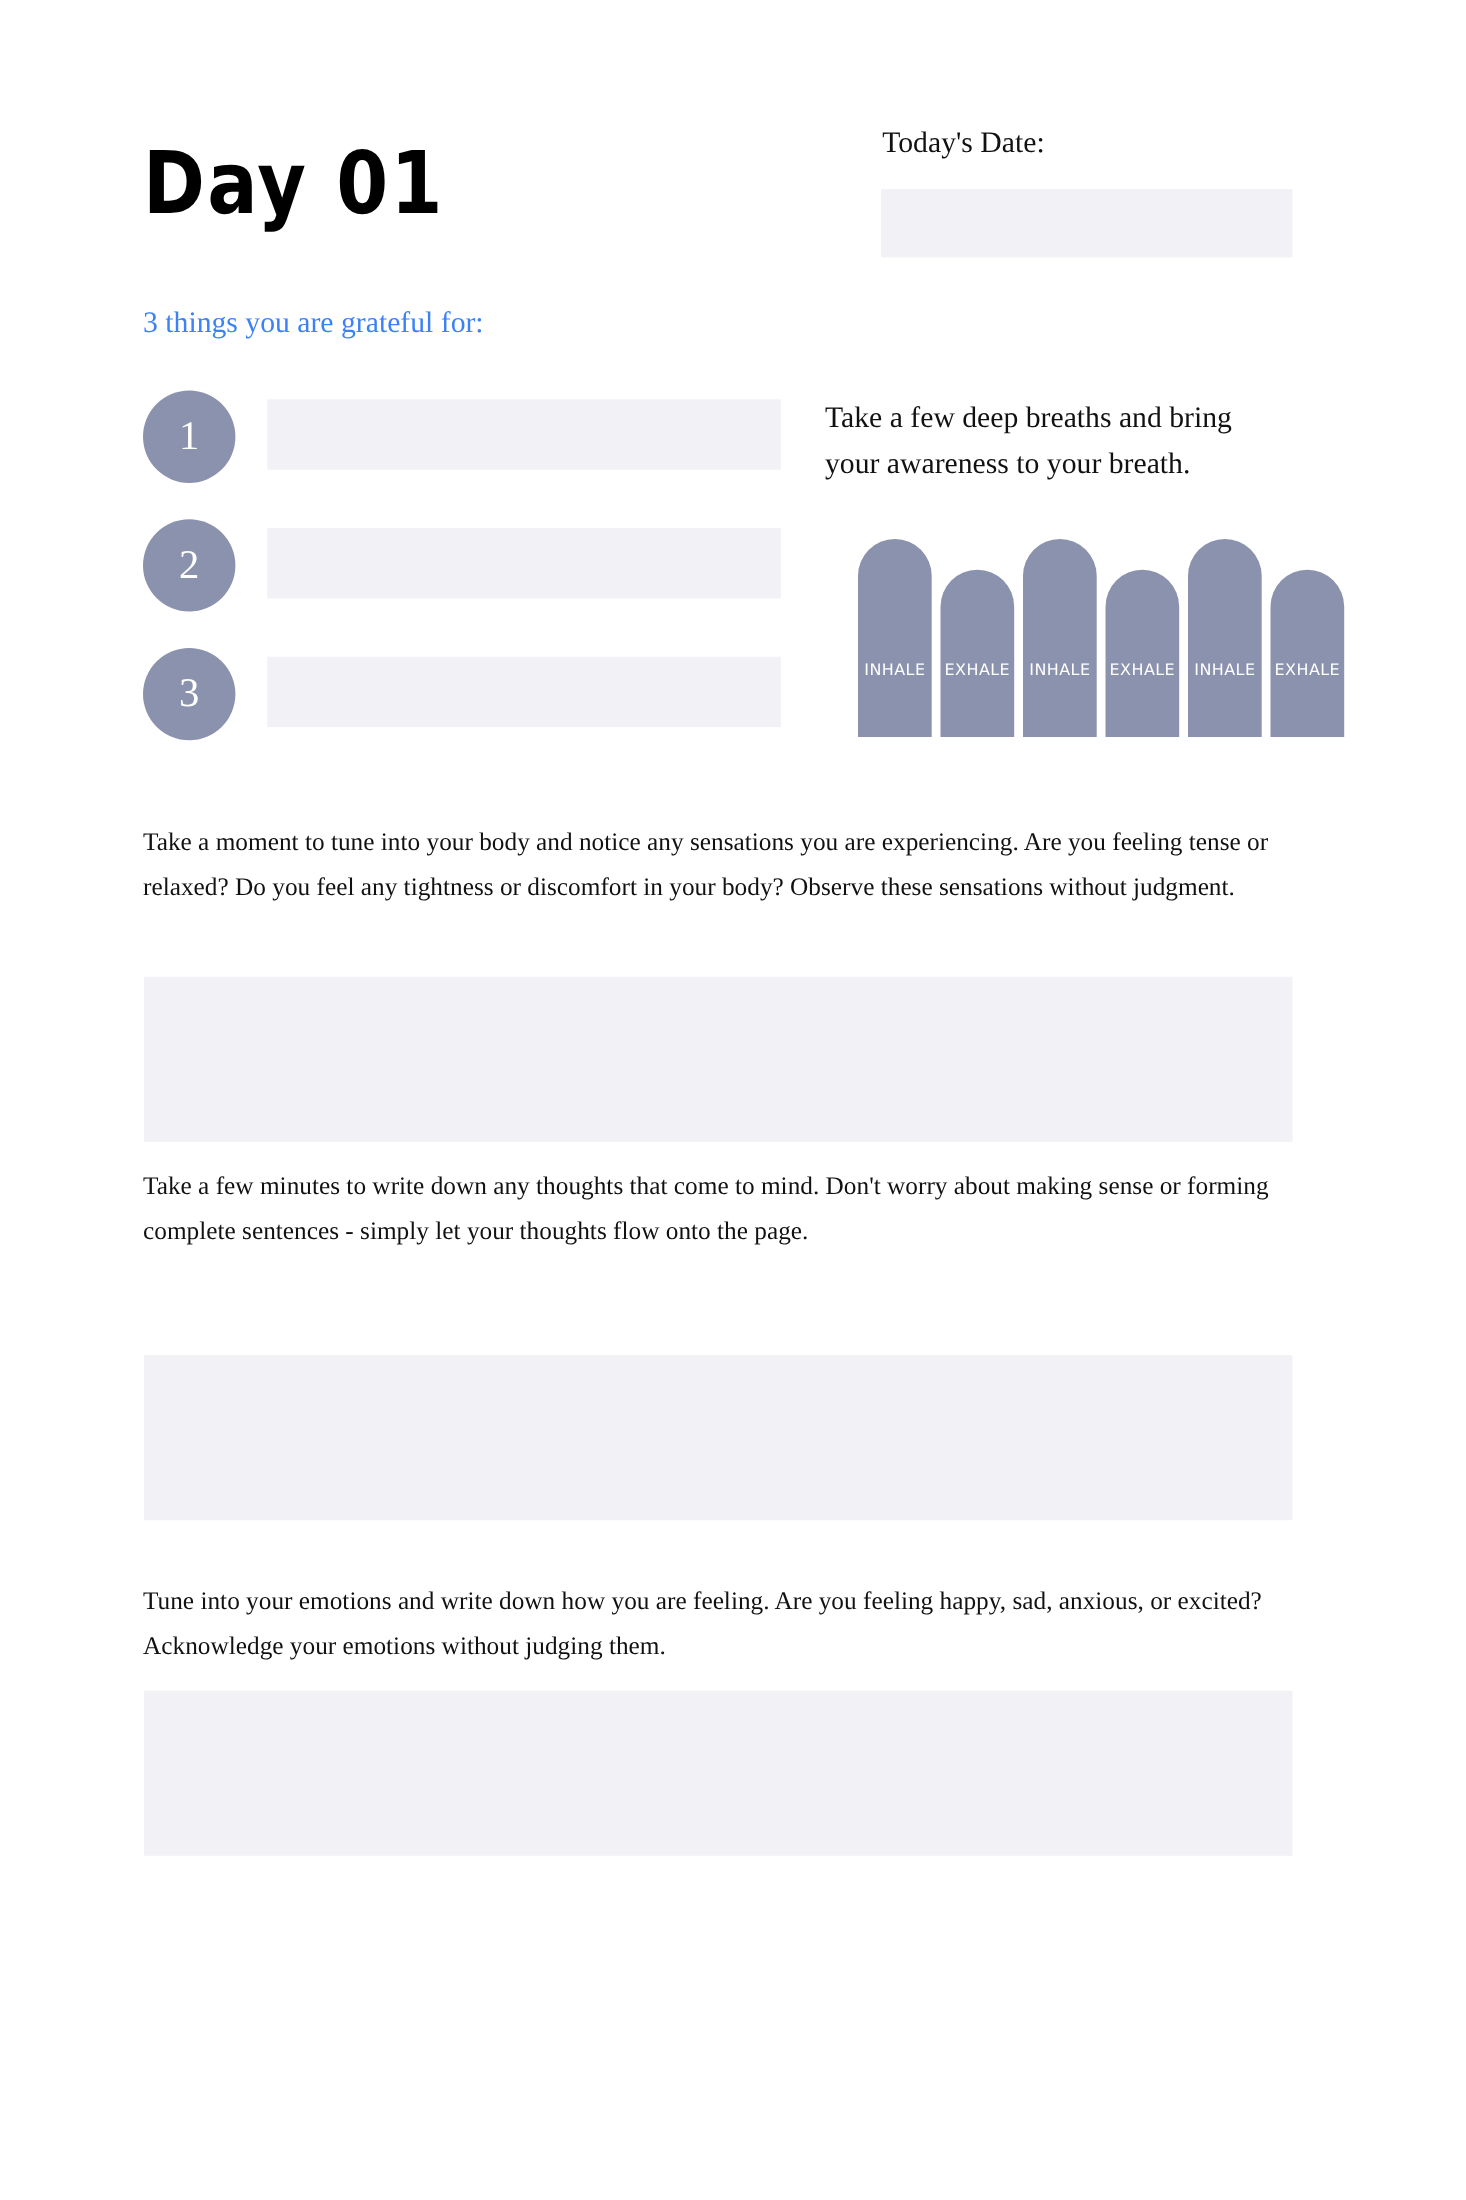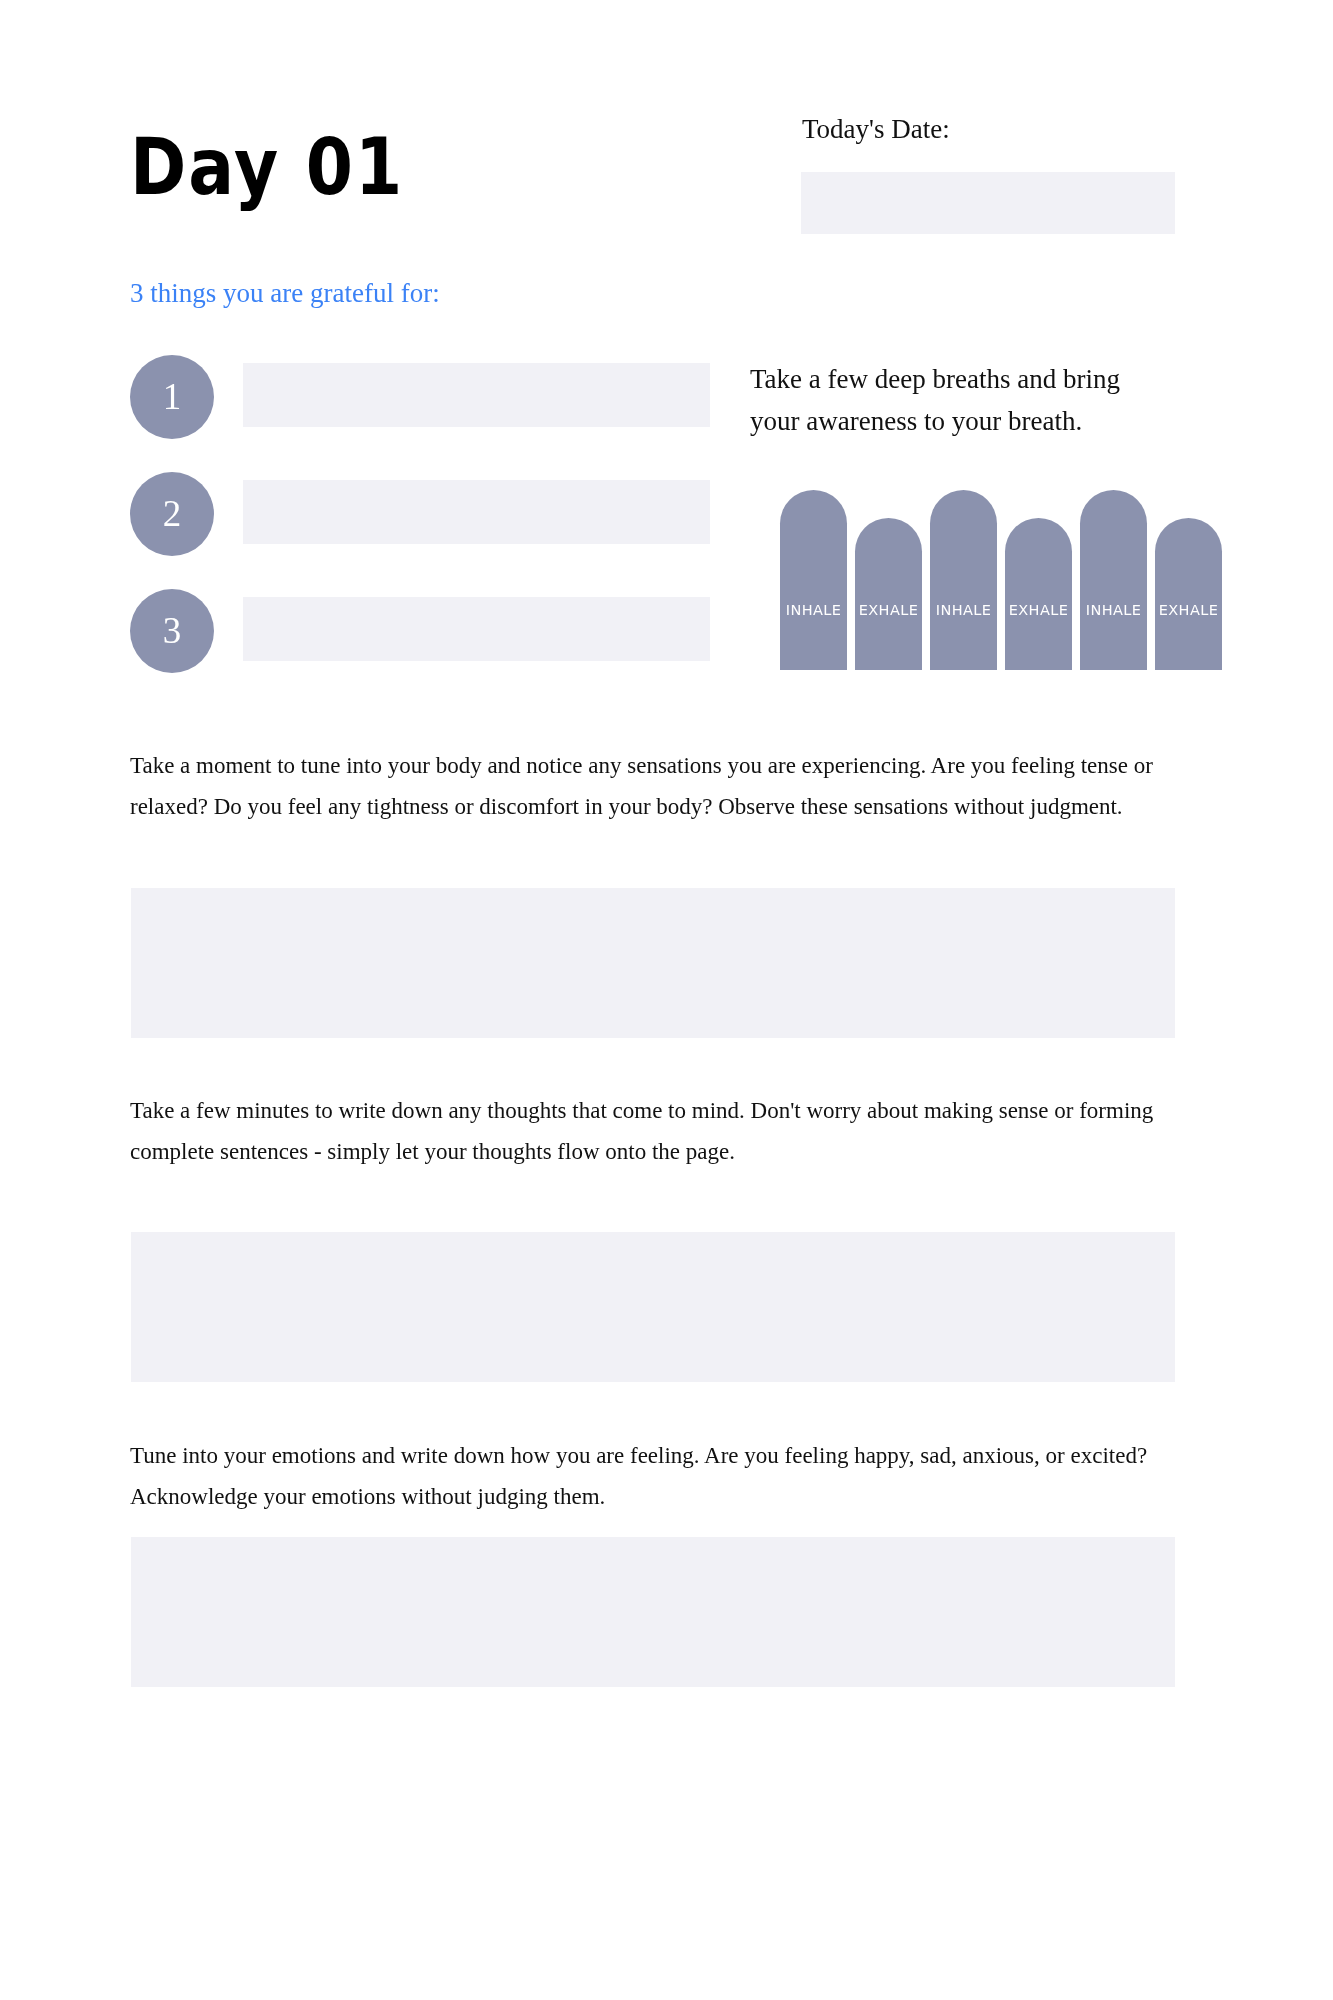--- a/index.html
+++ b/index.html
@@ -230,19 +230,19 @@
 
     <div class="bar" style="left:375px; height:152px;">
       <span class="bar-label">EXHALE</span>
     </div>
 
   </div>
 
   <div class="prompt" style="top:745px;">Take a moment to tune into your body and notice any sensations you are experiencing. Are you feeling tense or relaxed? Do you feel any tightness or discomfort in your body? Observe these sensations without judgment.</div>
   <div class="answer-box" style="top:888px; height:150px;"></div>
 
-  <div class="prompt" style="top:1090px;">Take a few minutes to write down any thoughts that come to mind. Don't worry about making sense or forming complete sentences - simply let your thoughts flow onto the page.</div>
+  <div class="prompt" style="top:1057px;">Take a few minutes to write down any thoughts that come to mind. Don't worry about making sense or forming complete sentences - simply let your thoughts flow onto the page.</div>
   <div class="answer-box" style="top:1232px; height:150px;"></div>
 
   <div class="prompt" style="top:1435px;">Tune into your emotions and write down how you are feeling. Are you feeling happy, sad, anxious, or excited? Acknowledge your emotions without judging them.</div>
   <div class="answer-box" style="top:1537px; height:150px;"></div>
 
 </div>
 
 </body></html>

